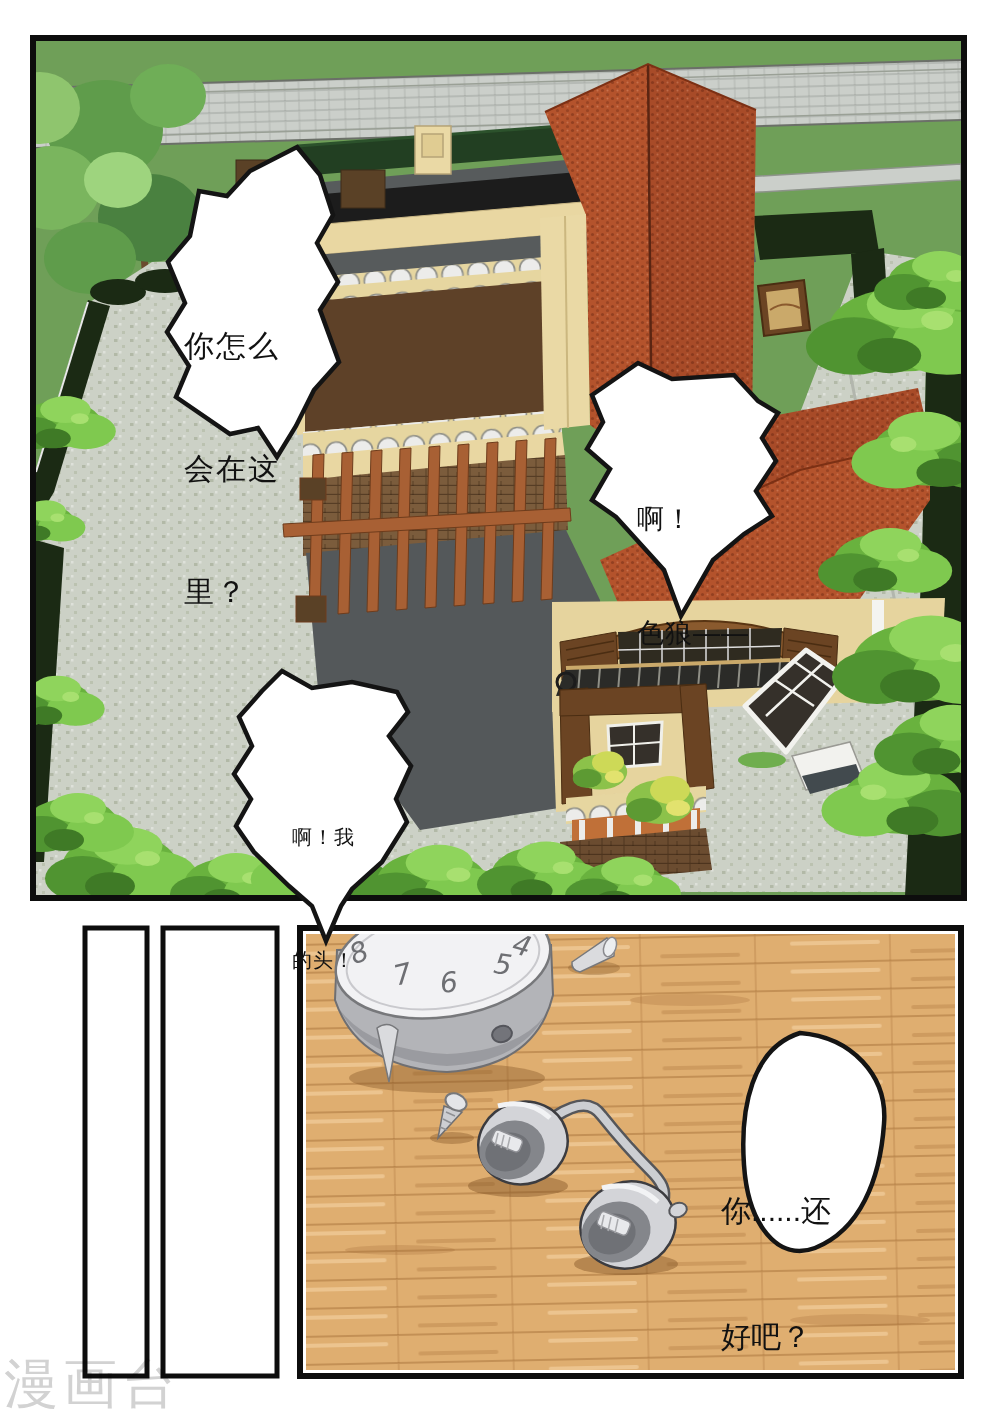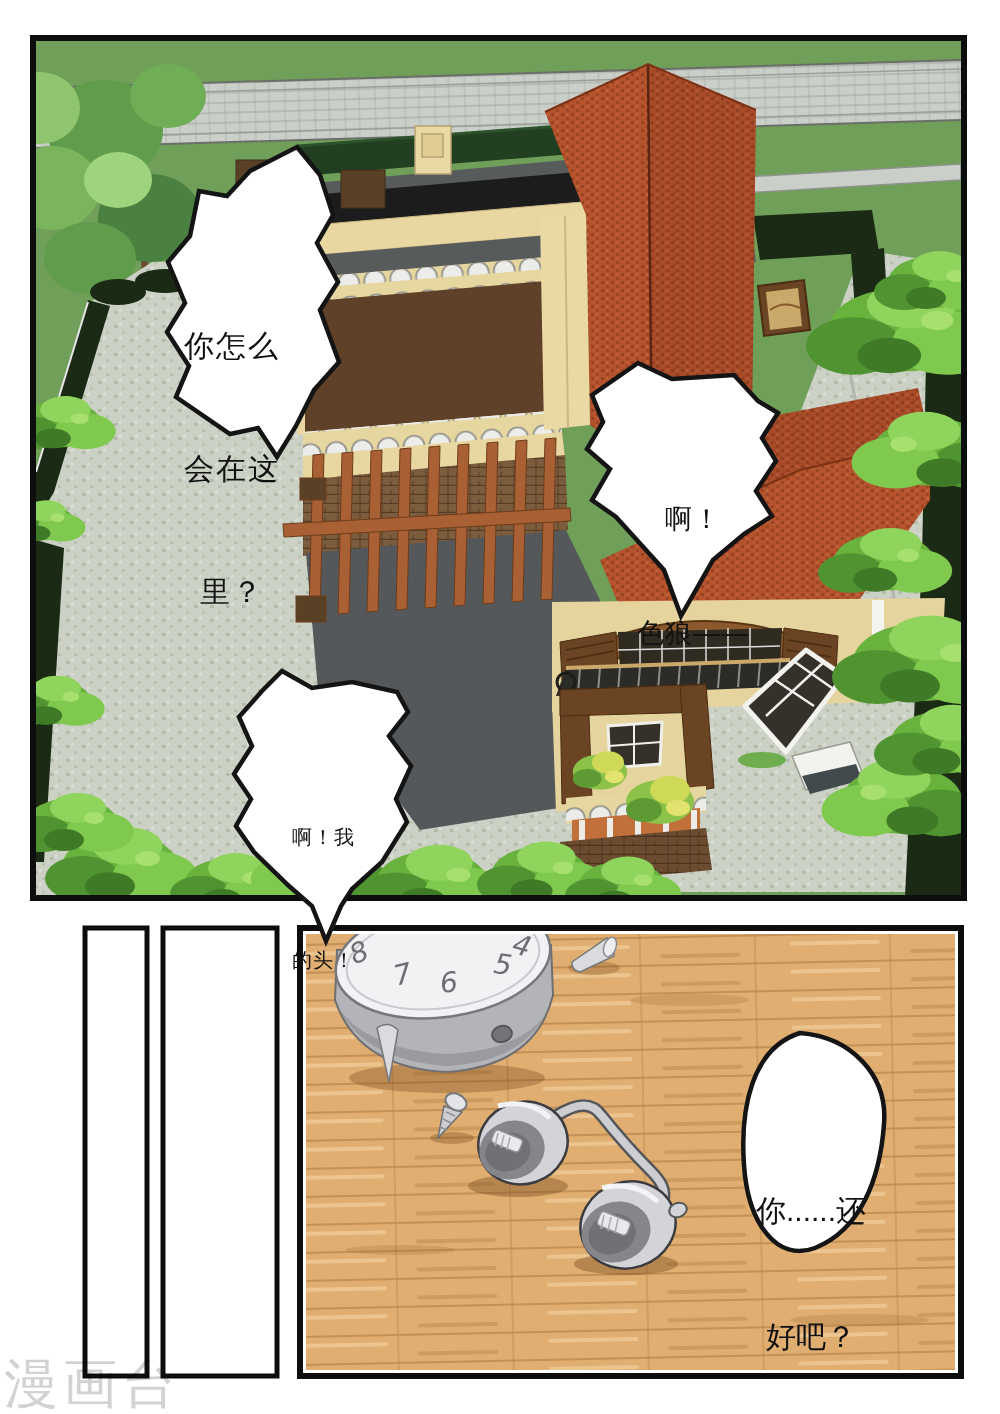--- a/index.html
+++ b/index.html
@@ -1,25 +1,25 @@
 <!DOCTYPE html>
 <html><head>
 <meta charset="utf-8">
 <style>
   html,body{margin:0;padding:0;background:#ffffff;}
   #page{position:relative;width:1000px;height:1414px;background:#ffffff;overflow:hidden;
         font-family:"Liberation Sans",sans-serif;}
   #art{position:absolute;left:0;top:0;}
   .btxt{position:absolute;color:#111;font-family:"Liberation Sans",sans-serif;
         font-weight:500;white-space:pre;z-index:30;}
-  .btxt div{display:block;text-align:center;}
+  .btxt div{display:block;}
   #b1t{left:184px;top:243px;font-size:30px;line-height:41px;letter-spacing:2px;}
   #b2t{left:637px;top:424px;font-size:27px;line-height:38px;letter-spacing:1px;}
   #b3t{left:292px;top:735px;font-size:20px;line-height:41px;letter-spacing:1px;}
-  #b4t{left:756px;top:1106px;font-size:30px;line-height:42px;}
+  #b4t{left:721px;top:1106px;font-size:30px;line-height:42px;}
   .clocknum{position:absolute;z-index:20;color:#6e6f73;font-size:28px;font-style:italic;
         font-family:"DejaVu Sans",sans-serif;}
   #n8{left:350px;top:936px;transform:rotate(-22deg);}
   #n7{left:394px;top:958px;transform:rotate(-14deg);}
   #n6{left:440px;top:966px;transform:rotate(-6deg);}
   #n5{left:494px;top:948px;transform:rotate(8deg);}
   #n4{left:513px;top:929px;transform:rotate(16deg);}
   #wm{position:absolute;left:4px;top:1348px;z-index:40;font-size:54px;letter-spacing:5px;
       color:#d2d2d2;mix-blend-mode:multiply;font-family:"DejaVu Sans",sans-serif;}
 </style>

